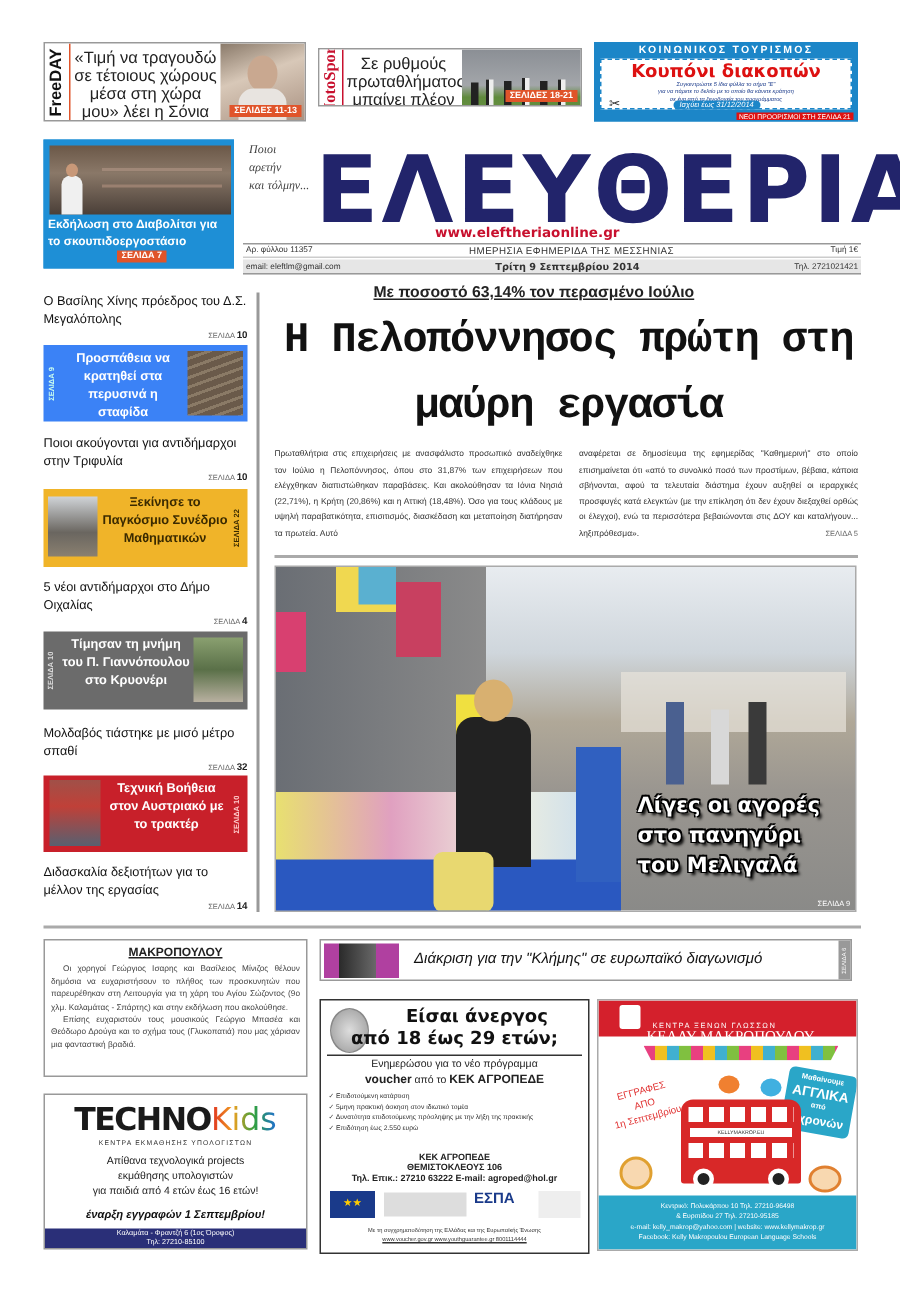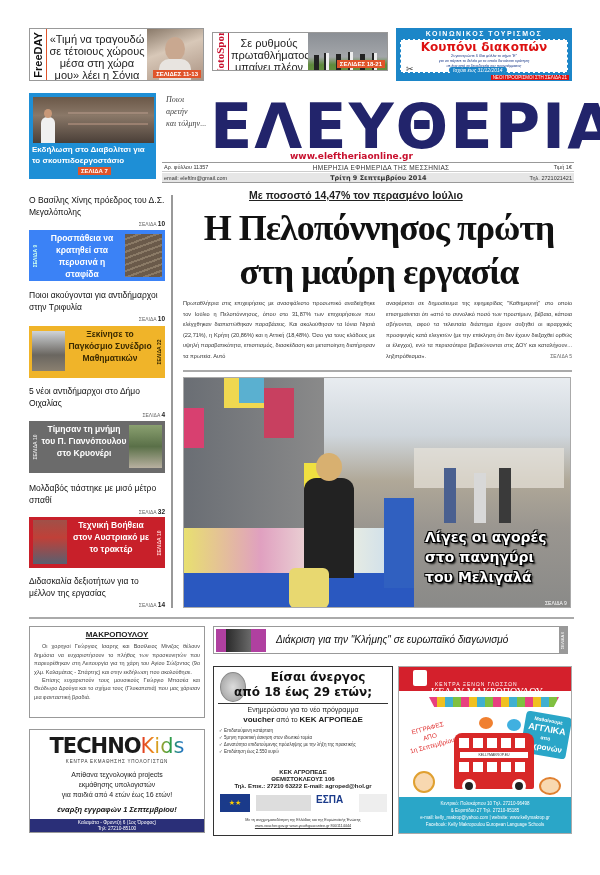--- a/index.html
+++ b/index.html
@@ -21,21 +21,21 @@
 .side-item{position:absolute;left:29px;width:136px;font-size:8.5px;line-height:12px;color:#111}
 .sela{position:absolute;right:0;font-size:5px;color:#666}
 .sela b{font-size:6.5px;color:#222}
 .sbox{position:absolute;left:29px;width:136px;color:#fff;font-weight:bold;font-size:8.5px;line-height:12px}
 .sbox .t{position:absolute;text-align:center}
 .sbox .img{position:absolute}
 .vside{position:absolute;top:0;bottom:0;width:10px;display:flex;align-items:center;justify-content:center}
 .vside span{transform:rotate(-90deg);white-space:nowrap;font-size:5px}
 
 .kicker{position:absolute;left:249px;top:189px;font-size:10.5px;font-weight:bold;text-decoration:underline;color:#222}
-.headline{position:absolute;left:184px;top:206px;width:390px;text-align:center;font-family:Liberation Serif, serif;font-weight:bold;font-size:36px;line-height:44px;letter-spacing:-1px;color:#111}
+.headline{position:absolute;left:184px;top:206px;width:390px;text-align:center;font-family:Liberation Mono, monospace;font-weight:bold;font-size:28px;line-height:44px;letter-spacing:-1px;color:#111}
 .body-text{position:absolute;top:298px;font-size:5.6px;line-height:10.5px;color:#333;text-align:justify}
 .mainphoto{position:absolute;left:183px;top:377px;width:388px;height:231px;overflow:hidden;border:1px solid #aaa}
 .caption{position:absolute;left:425px;top:527px;width:135px;text-align:left;font-family:"DejaVu Sans",sans-serif;font-weight:bold;font-size:14px;line-height:20px;color:#fff;text-shadow:-1px -1px 0 #000,1px -1px 0 #000,-1px 1px 0 #000,1px 1px 0 #000,2px 2px 2px #000}
 .hr{position:absolute;height:2px;background:#aaa}
 
 .thanks{position:absolute;left:29px;top:626px;width:176px;height:92px;border:1px solid #999;padding:4px;font-size:5.5px;line-height:8.4px;color:#444;text-align:justify}
 .techno{position:absolute;left:29px;top:729px;width:176px;height:104px;border:1px solid #999}
 .kek{position:absolute;left:213px;top:666px;width:180px;height:170px;border:1.5px solid #333;background:#fff}
 .kelly{position:absolute;left:398px;top:666px;width:174px;height:168px;border:1px solid #aaa;overflow:hidden}
 .strip{position:absolute;left:213px;top:626px;width:355px;height:28px;border:1px solid #999}
@@ -168,21 +168,21 @@
   <div class="vside" style="right:1px;color:#fcc">
       <span>ΣΕΛΙΔΑ 10</span>
     </div>
 </div>
 
 <div class="side-item" style="top:575px;height:34px">
   <div>Διδασκαλία δεξιοτήτων για το μέλλον της εργασίας</div>
   <div class="sela" style="top:24px"><span>ΣΕΛΙΔΑ</span> <b>14</b></div>
 </div>
 
-<div class="kicker">Με ποσοστό 14,47% τον περασμένο Ιούλιο</div>
+<div class="kicker">Με ποσοστό 63,14% τον περασμένο Ιούλιο</div>
 <div class="headline">Η Πελοπόννησος πρώτη στη μαύρη εργασία</div>
 <div class="body-text" style="left:183px;width:192px">Πρωταθλήτρια στις επιχειρήσεις με ανασφάλιστο προσωπικό αναδείχθηκε τον Ιούλιο η Πελοπόννησος, όπου στο 31,87% των επιχειρήσεων που ελέγχθηκαν διαπιστώθηκαν παραβάσεις. Και ακολούθησαν τα Ιόνια Νησιά (22,71%), η Κρήτη (20,86%) και η Αττική (18,48%). Όσο για τους κλάδους με υψηλή παραβατικότητα, επισιτισμός, διασκέδαση και μεταποίηση διατήρησαν τα πρωτεία. Αυτό</div>
 <div class="body-text" style="left:386px;width:186px">
   <span>αναφέρεται σε δημοσίευμα της εφημερίδας "Καθημερινή" στο οποίο επισημαίνεται ότι «από το συνολικό ποσό των προστίμων, βέβαια, κάποια σβήνονται, αφού τα τελευταία διάστημα έχουν αυξηθεί οι ιεραρχικές προσφυγές κατά ελεγκτών (με την επίκληση ότι δεν έχουν διεξαχθεί ορθώς οι έλεγχοι), ενώ τα περισσότερα βεβαιώνονται στις ΔΟΥ και καταλήγουν... ληξιπρόθεσμα».</span>
   <span style="float:right;font-size:5px;color:#666">ΣΕΛΙΔΑ 5</span>
 </div>
 <div class="hr" style="left:183px;top:370px;width:389px"></div>
 
 <div class="mainphoto">
   <div class="abs" style="left:0;top:0;width:100%;height:100%;background:linear-gradient(#e8ecf0 0,#cfd6dc 25%,#b0a898 45%,#9a9690 65%,#8a8a88 100%)"></div>

